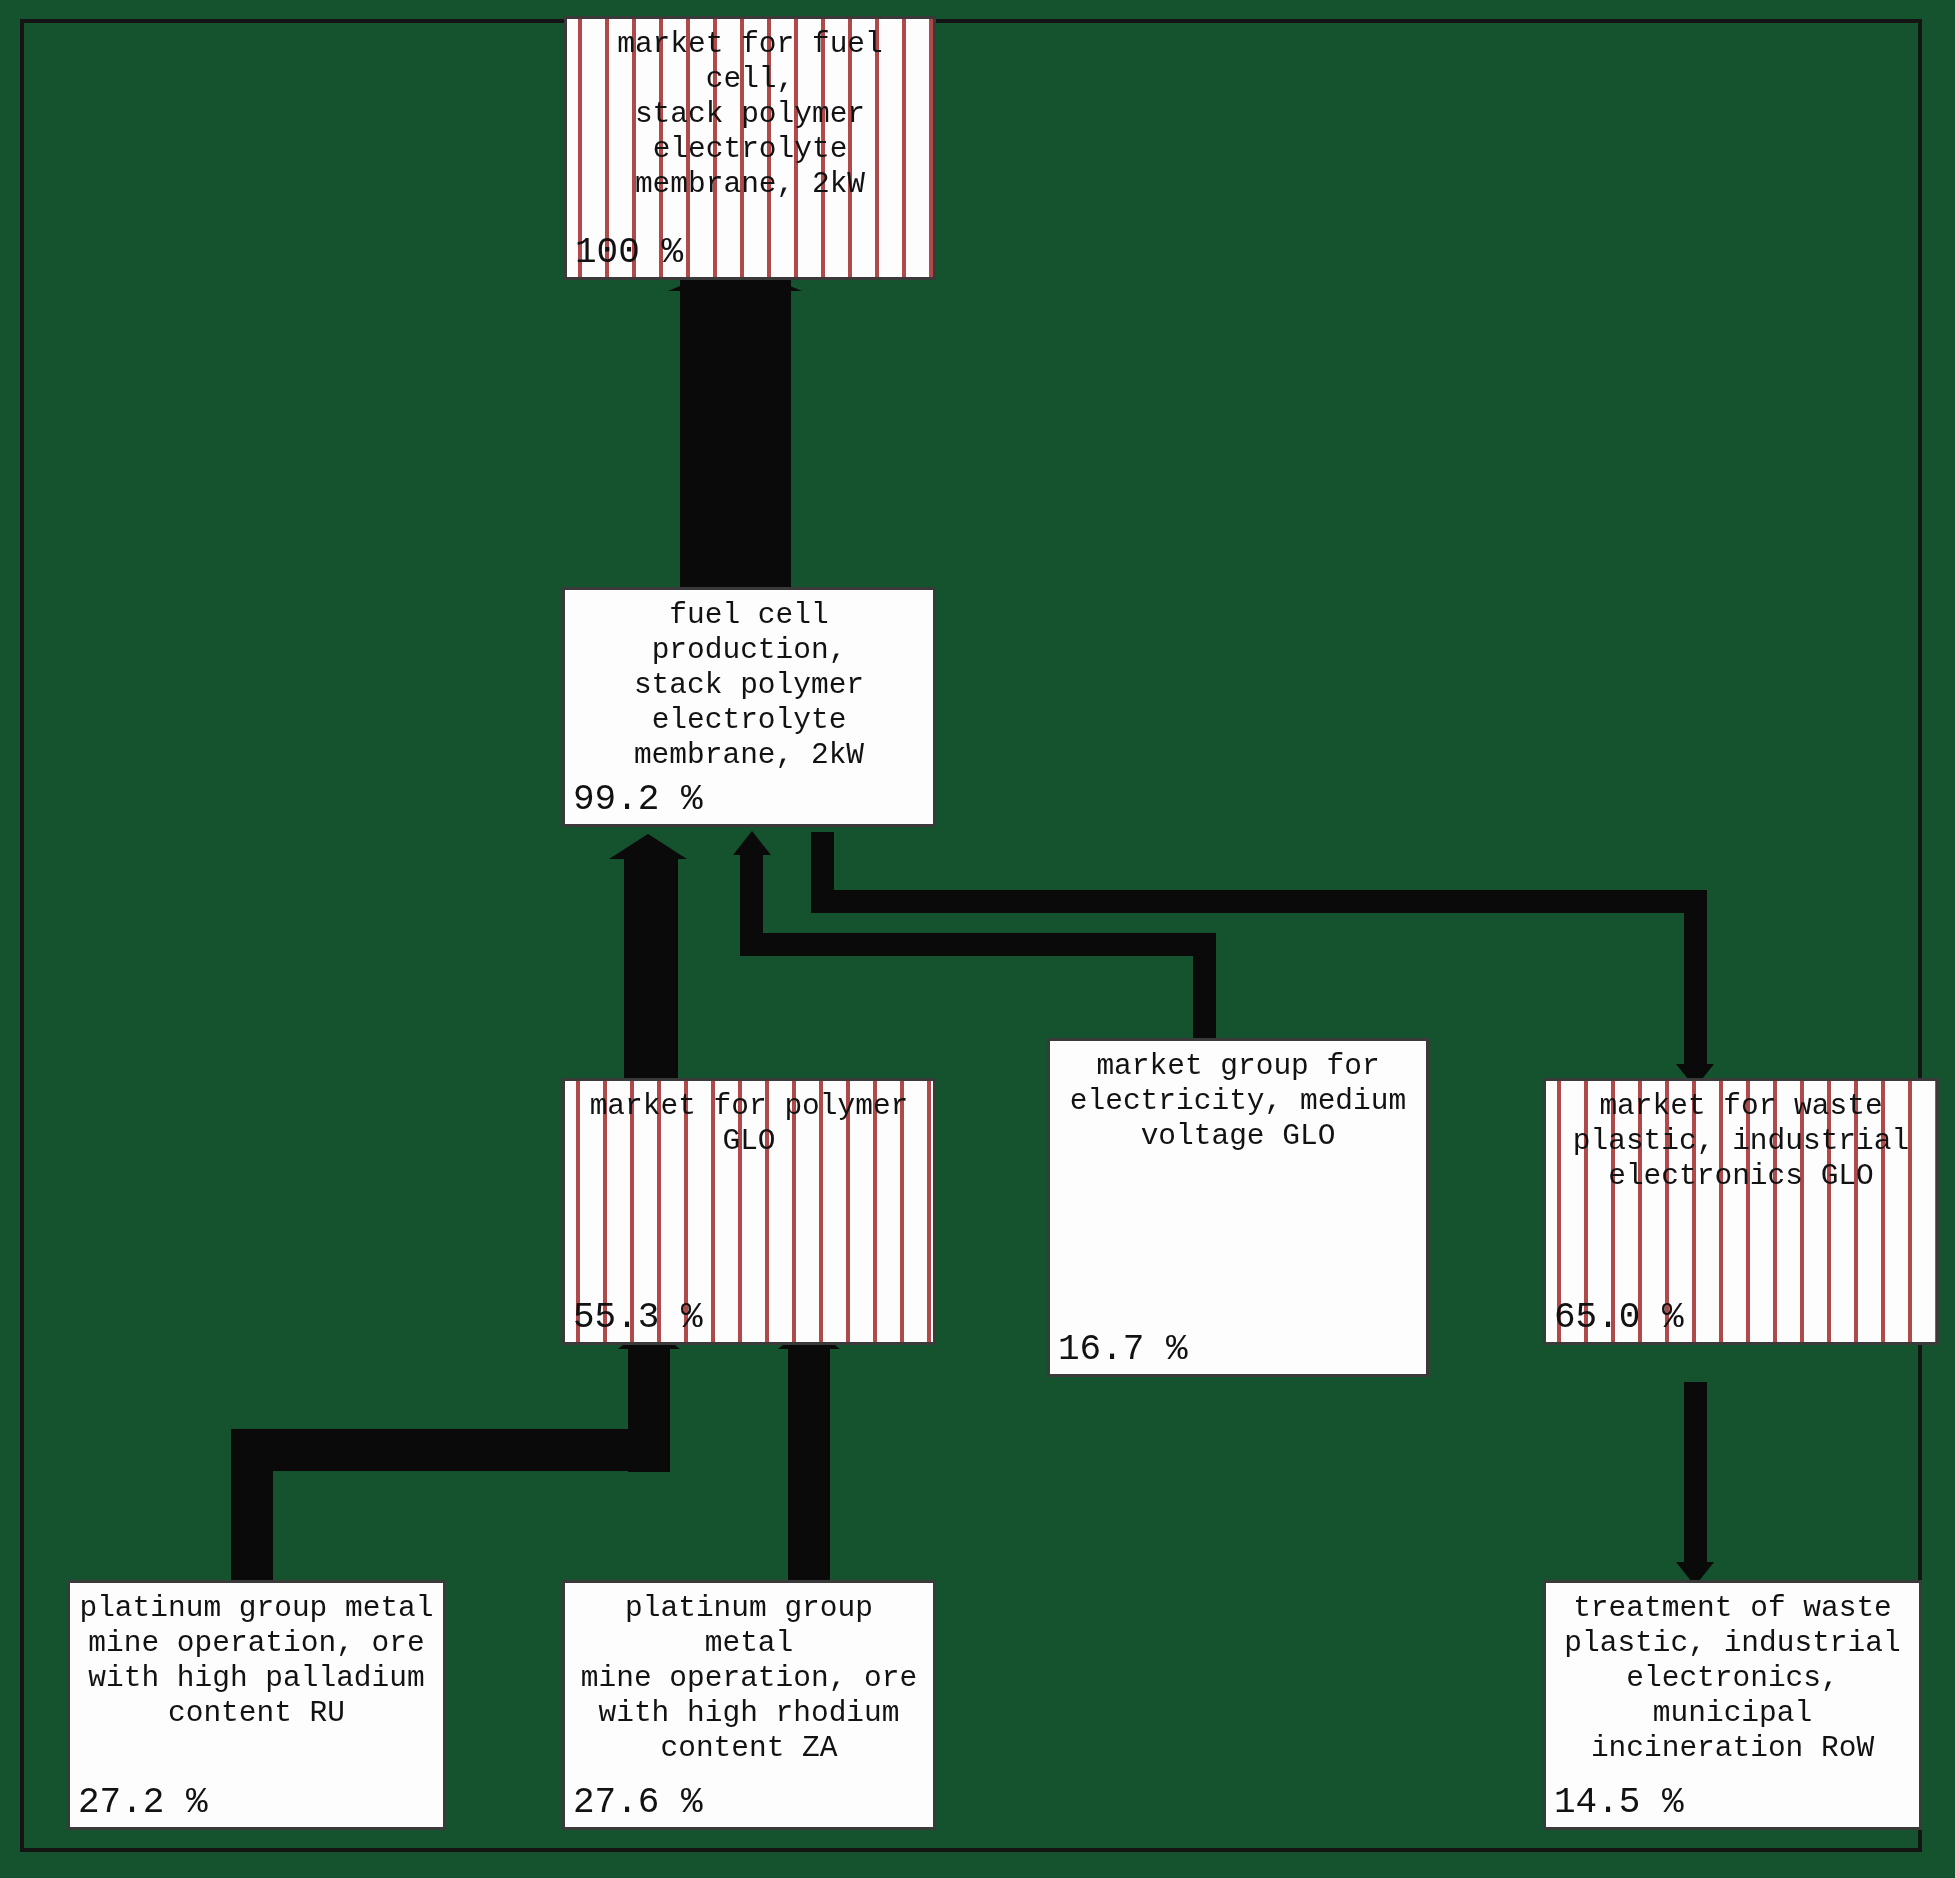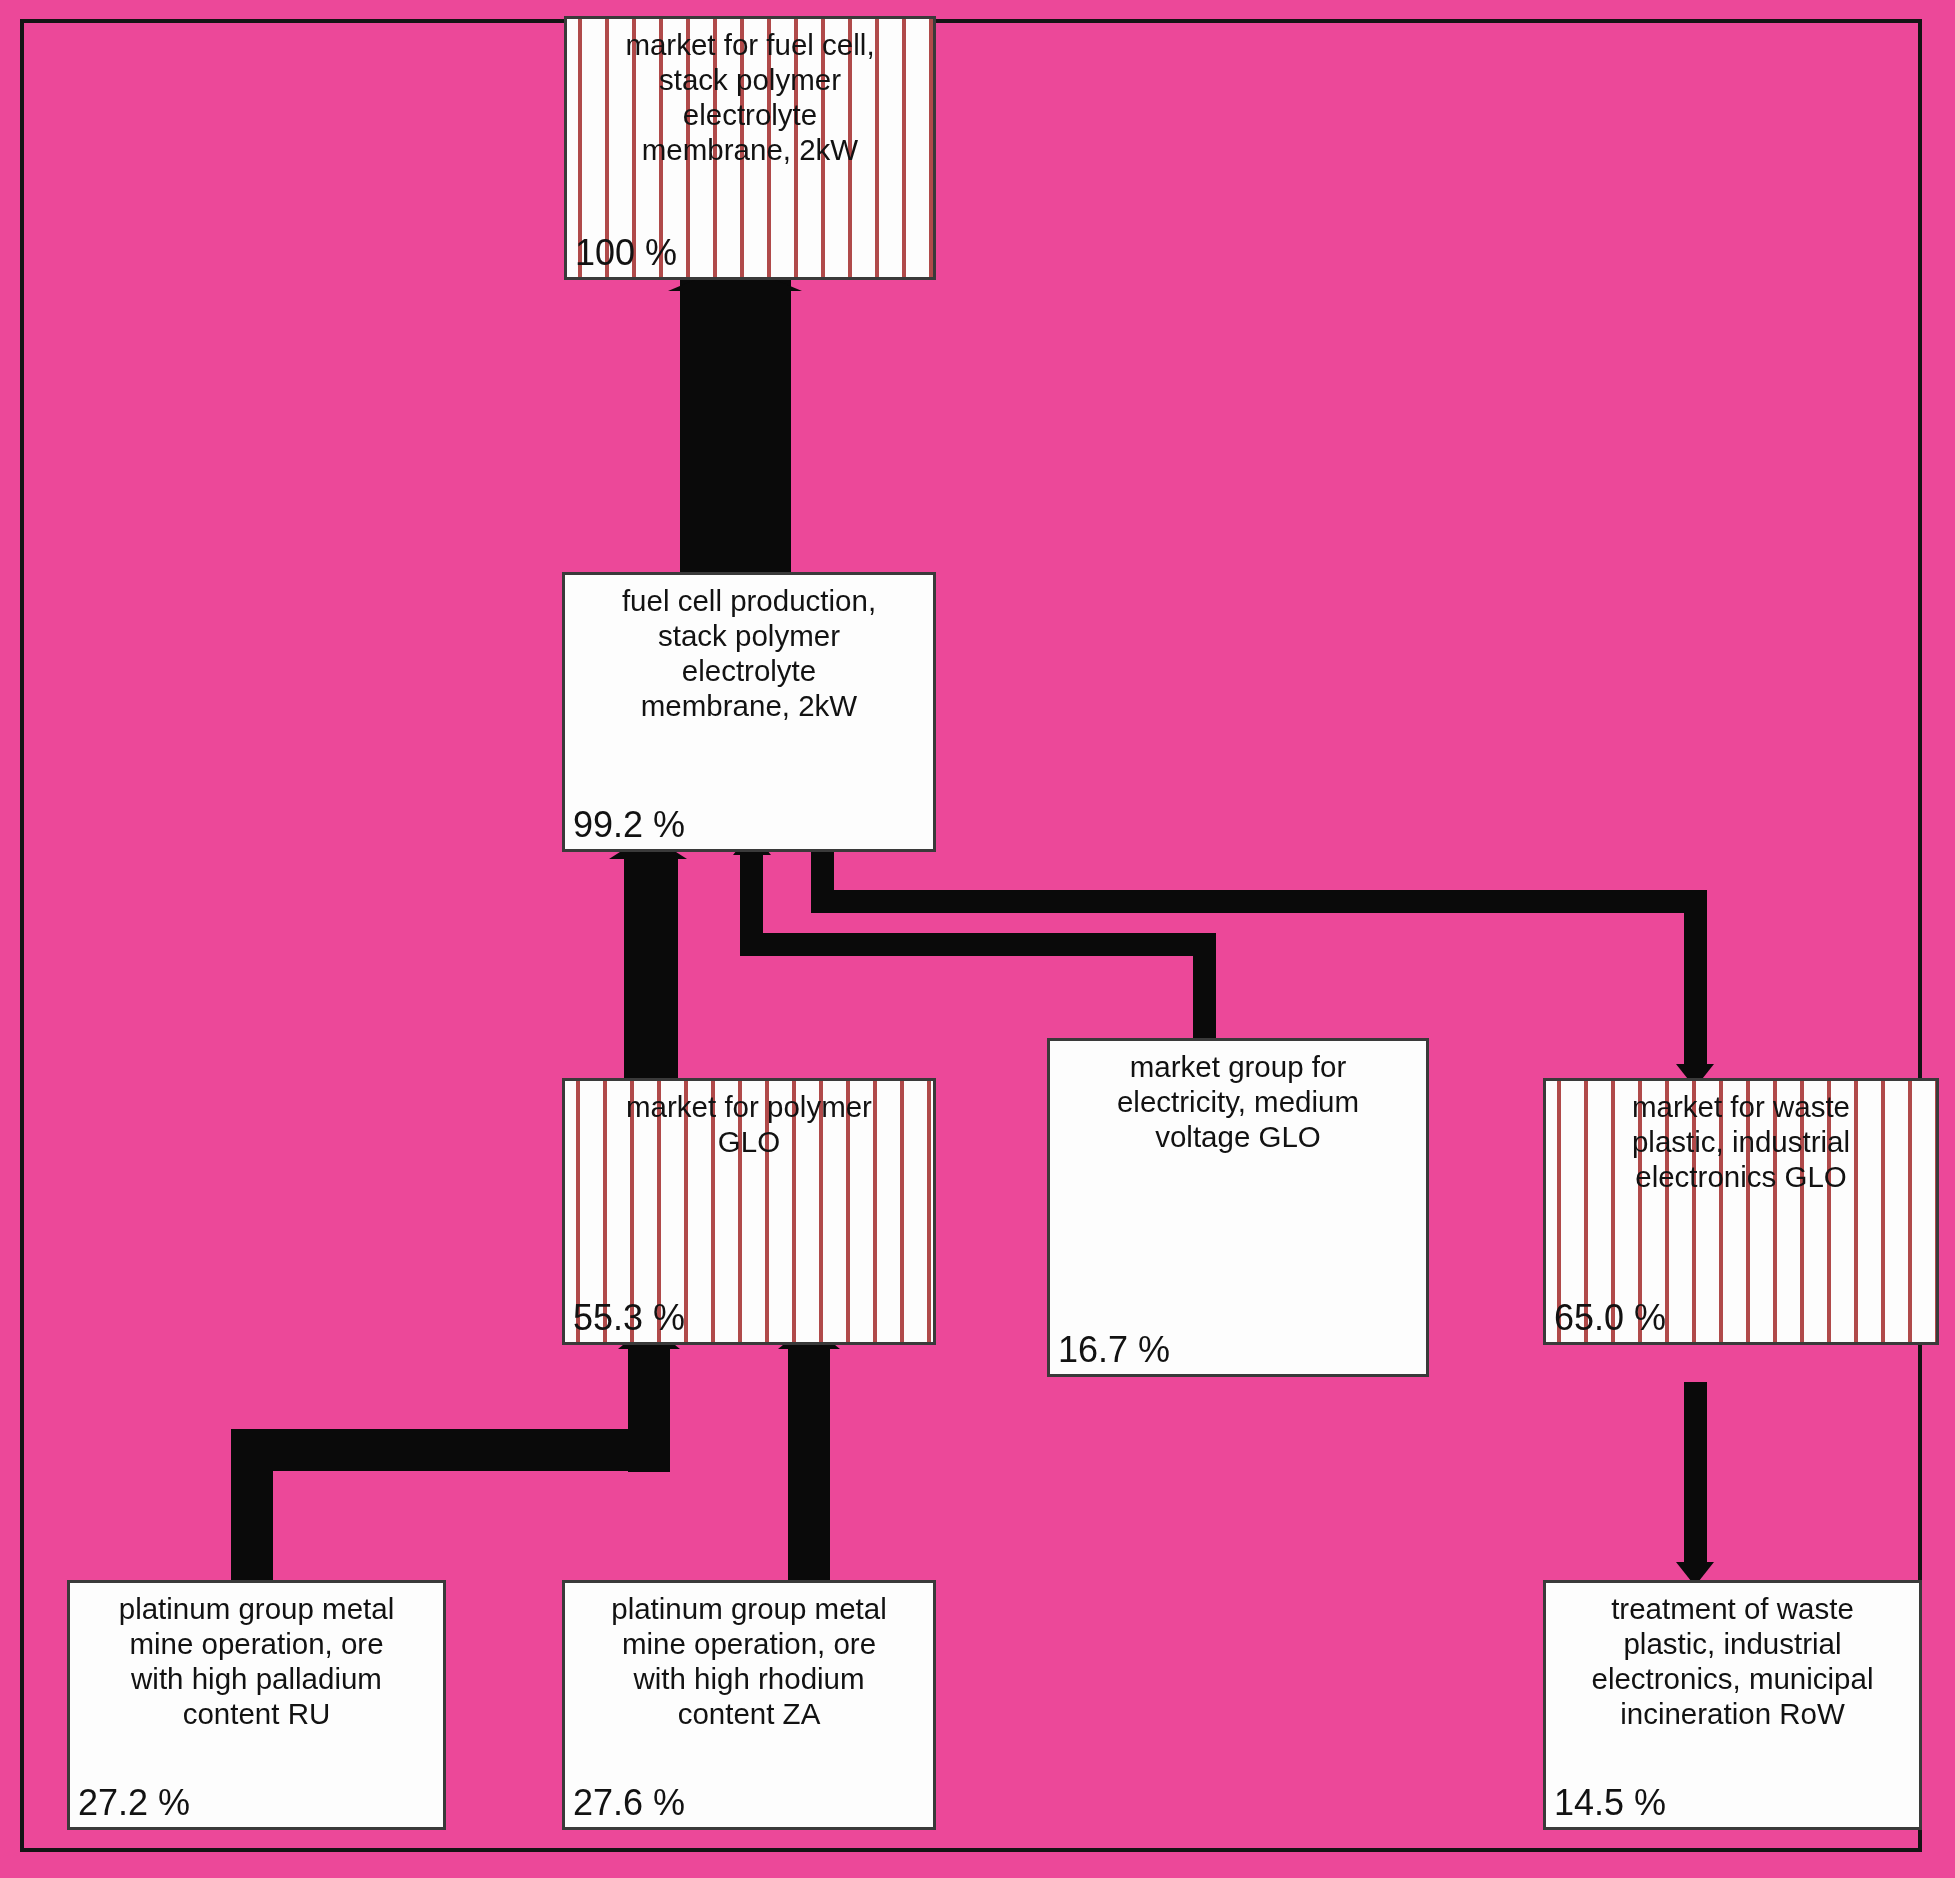--- a/index.html
+++ b/index.html
@@ -2,22 +2,23 @@
 <html style="font-size:10.7px"><head>
 <meta charset="utf-8">
 <style>
   html,body{margin:0;padding:0;background:#ffffff;}
   body{font-family:"Liberation Sans","DejaVu Sans",sans-serif;}
 
   #stage{
     position:relative;
     width:1955px;
     height:1878px;
-    background:#ec4899;
+    background:#14532d;
     overflow:hidden;
+    font-family:Liberation Mono, monospace;
   }
 
   
   #frame{
     position:absolute;
     left:20px; top:19px;
     width:1902px; height:1833px;
     border:4.7px solid #141414;
     box-sizing:border-box;
     background:transparent;
@@ -129,21 +130,21 @@
     <div class="hatch"></div>
     <div class="inner">
       <div class="title">market for fuel cell,
 stack polymer
 electrolyte
 membrane, 2kW</div>
       <div class="pct">100 %</div>
     </div>
   </div>
 
-  <div class="node plain" style="left:562px; top:572px; width:374px; height:280px;">
+  <div class="node plain" style="left:562px; top:587px; width:374px; height:240px;">
 
     <div class="inner">
       <div class="title">fuel cell production,
 stack polymer
 electrolyte
 membrane, 2kW</div>
       <div class="pct">99.2 %</div>
     </div>
   </div>
 

